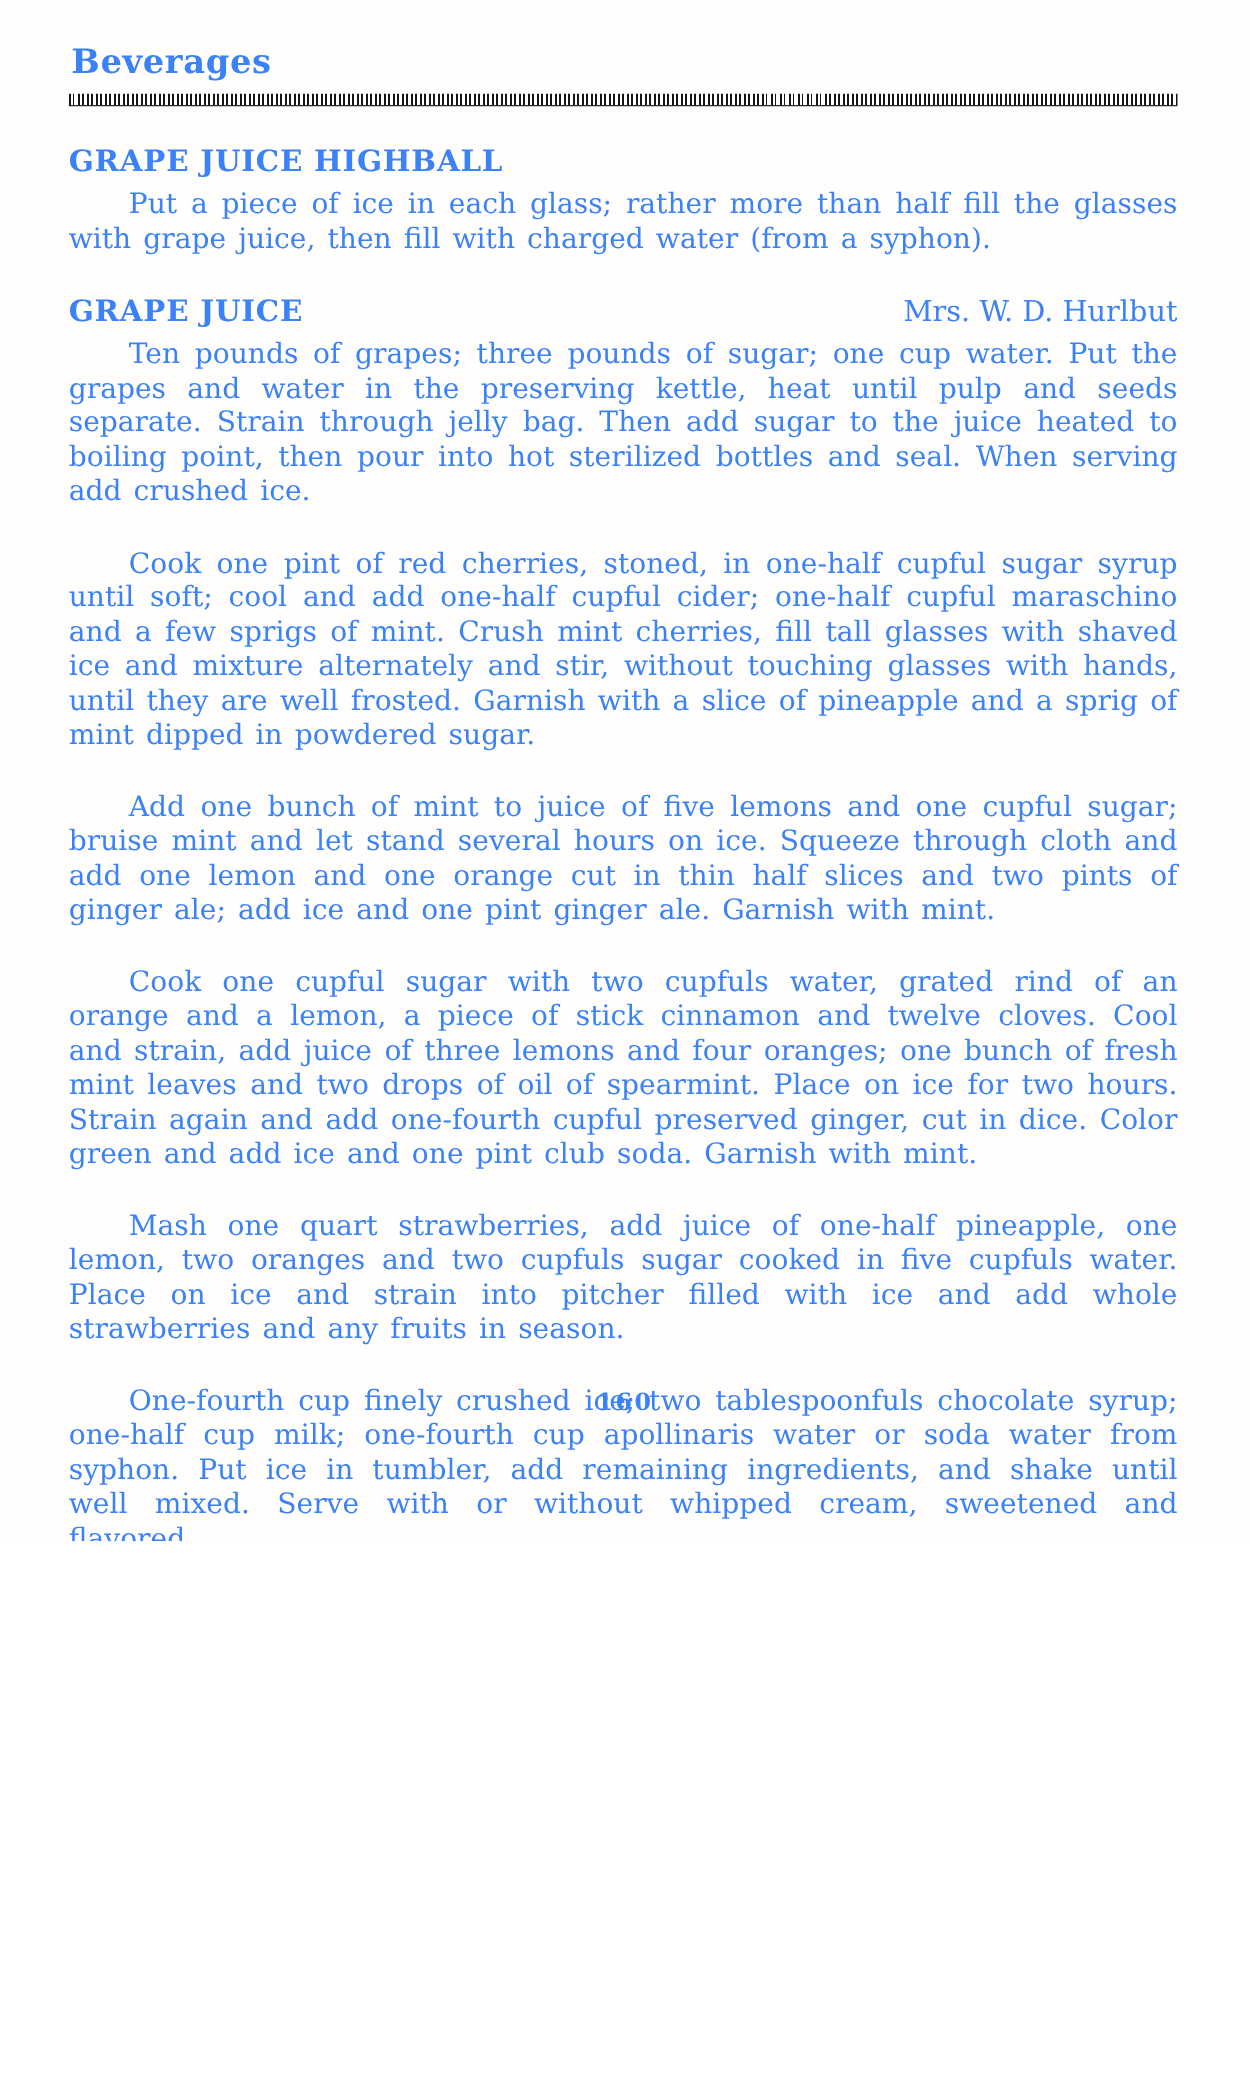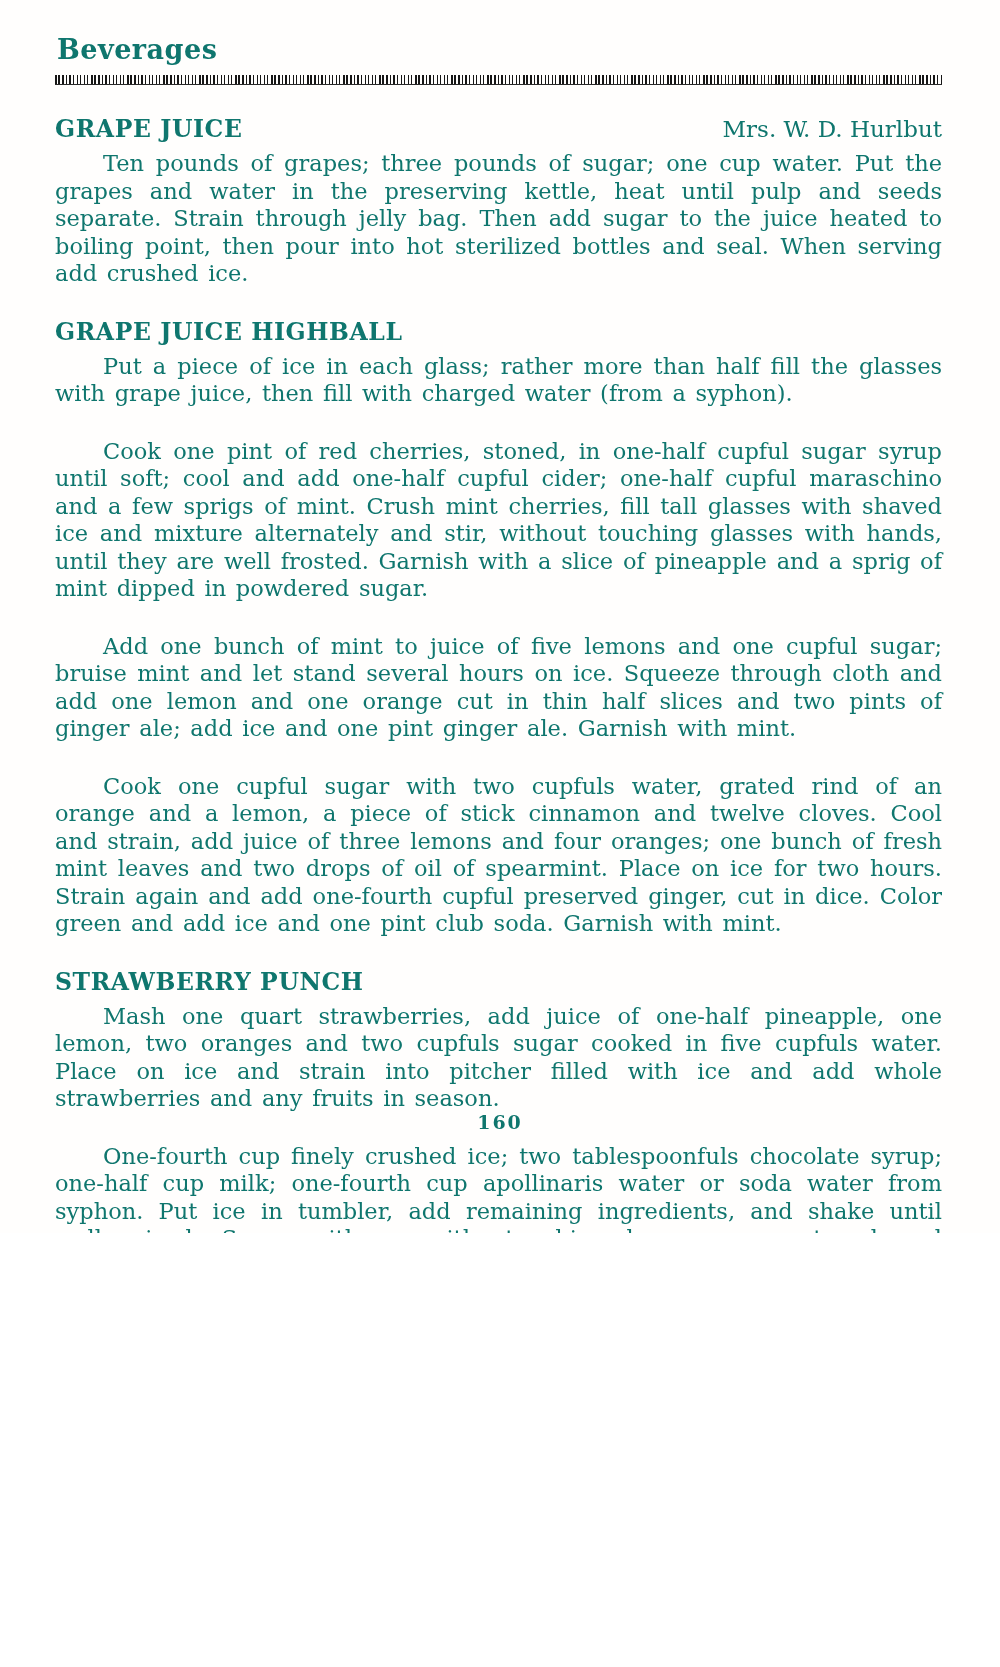--- a/index.html
+++ b/index.html
@@ -6,21 +6,21 @@
     margin: 0;
     padding: 0;
     background: #ffffff;
   }
   .page {
     position: relative;
     width: 1000px;
     height: 1233px;
     margin: 0 auto;
     background: #fffefd;
-    color: #0f766e;
+    color: #3b82f6;
     font-family: "DejaVu Serif", "Liberation Serif", serif;
     box-sizing: border-box;
     padding: 34px 58px 0 55px;
     overflow: hidden;
   }
   .running-head {
     font-size: 27px;
     font-weight: 700;
     letter-spacing: 0.5px;
     margin: 0 0 10px 2px;
@@ -85,51 +85,47 @@
 
 <div class="page">
   <header>
     <h1 class="running-head">Beverages</h1>
     <div class="decorative-rule"></div>
   </header>
 
   <main id="recipes">
   <section class="recipe">
     <div class="recipe-head">
+      <h2 class="recipe-title">GRAPE JUICE HIGHBALL</h2>
+
+    </div>
+    <p class="recipe-body">Put a piece of ice in each glass; rather more than half fill the glasses with grape juice, then fill with charged water (from a syphon).</p>
+  </section>
+
+  <section class="recipe">
+    <div class="recipe-head">
       <h2 class="recipe-title">GRAPE JUICE</h2>
       <span class="recipe-contributor">Mrs. W. D. Hurlbut</span>
     </div>
     <p class="recipe-body">Ten pounds of grapes; three pounds of sugar; one cup water. Put the grapes and water in the preserving kettle, heat until pulp and seeds separate. Strain through jelly bag. Then add sugar to the juice heated to boiling point, then pour into hot sterilized bottles and seal. When serving add crushed ice.</p>
-  </section>
-
-  <section class="recipe">
-    <div class="recipe-head">
-      <h2 class="recipe-title">GRAPE JUICE HIGHBALL</h2>
-
-    </div>
-    <p class="recipe-body">Put a piece of ice in each glass; rather more than half fill the glasses with grape juice, then fill with charged water (from a syphon).</p>
   </section>
 
   <section class="recipe">
     <p class="recipe-body">Cook one pint of red cherries, stoned, in one-half cupful sugar syrup until soft; cool and add one-half cupful cider; one-half cupful maraschino and a few sprigs of mint. Crush mint cherries, fill tall glasses with shaved ice and mixture alternately and stir, without touching glasses with hands, until they are well frosted. Garnish with a slice of pineapple and a sprig of mint dipped in powdered sugar.</p>
   </section>
 
   <section class="recipe">
     <p class="recipe-body">Add one bunch of mint to juice of five lemons and one cupful sugar; bruise mint and let stand several hours on ice. Squeeze through cloth and add one lemon and one orange cut in thin half slices and two pints of ginger ale; add ice and one pint ginger ale. Garnish with mint.</p>
   </section>
 
   <section class="recipe">
     <p class="recipe-body">Cook one cupful sugar with two cupfuls water, grated rind of an orange and a lemon, a piece of stick cinnamon and twelve cloves. Cool and strain, add juice of three lemons and four oranges; one bunch of fresh mint leaves and two drops of oil of spearmint. Place on ice for two hours. Strain again and add one-fourth cupful preserved ginger, cut in dice. Color green and add ice and one pint club soda. Garnish with mint.</p>
   </section>
 
   <section class="recipe">
-    <div class="recipe-head">
-      <h2 class="recipe-title">STRAWBERRY PUNCH</h2>
-
-    </div>
     <p class="recipe-body">Mash one quart strawberries, add juice of one-half pineapple, one lemon, two oranges and two cupfuls sugar cooked in five cupfuls water. Place on ice and strain into pitcher filled with ice and add whole strawberries and any fruits in season.</p>
   </section>
 
   <section class="recipe">
     <p class="recipe-body">One-fourth cup finely crushed ice; two tablespoonfuls chocolate syrup; one-half cup milk; one-fourth cup apollinaris water or soda water from syphon. Put ice in tumbler, add remaining ingredients, and shake until well mixed. Serve with or without whipped cream, sweetened and flavored.</p>
   </section>
 </main>
 
   <footer class="page-footer">
     <span class="page-number">160</span>

